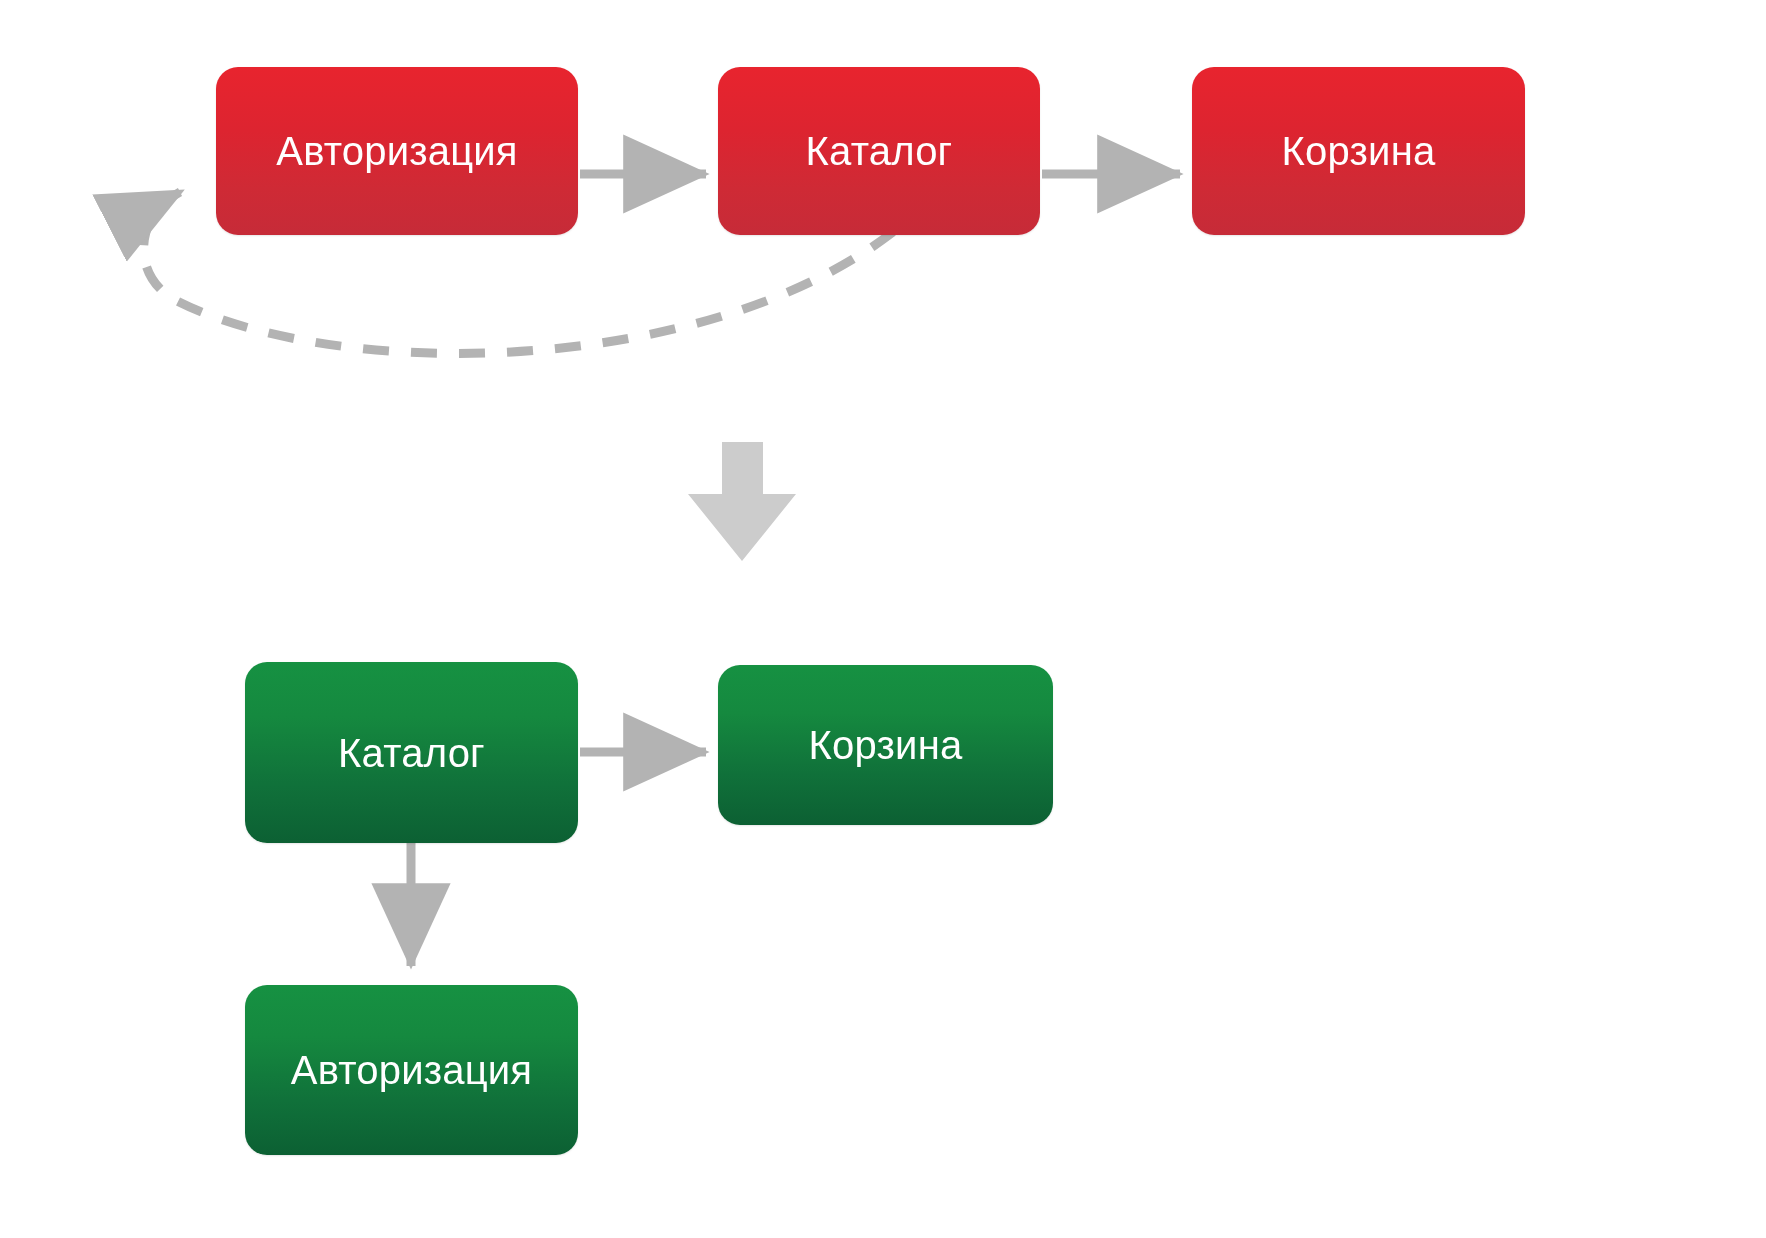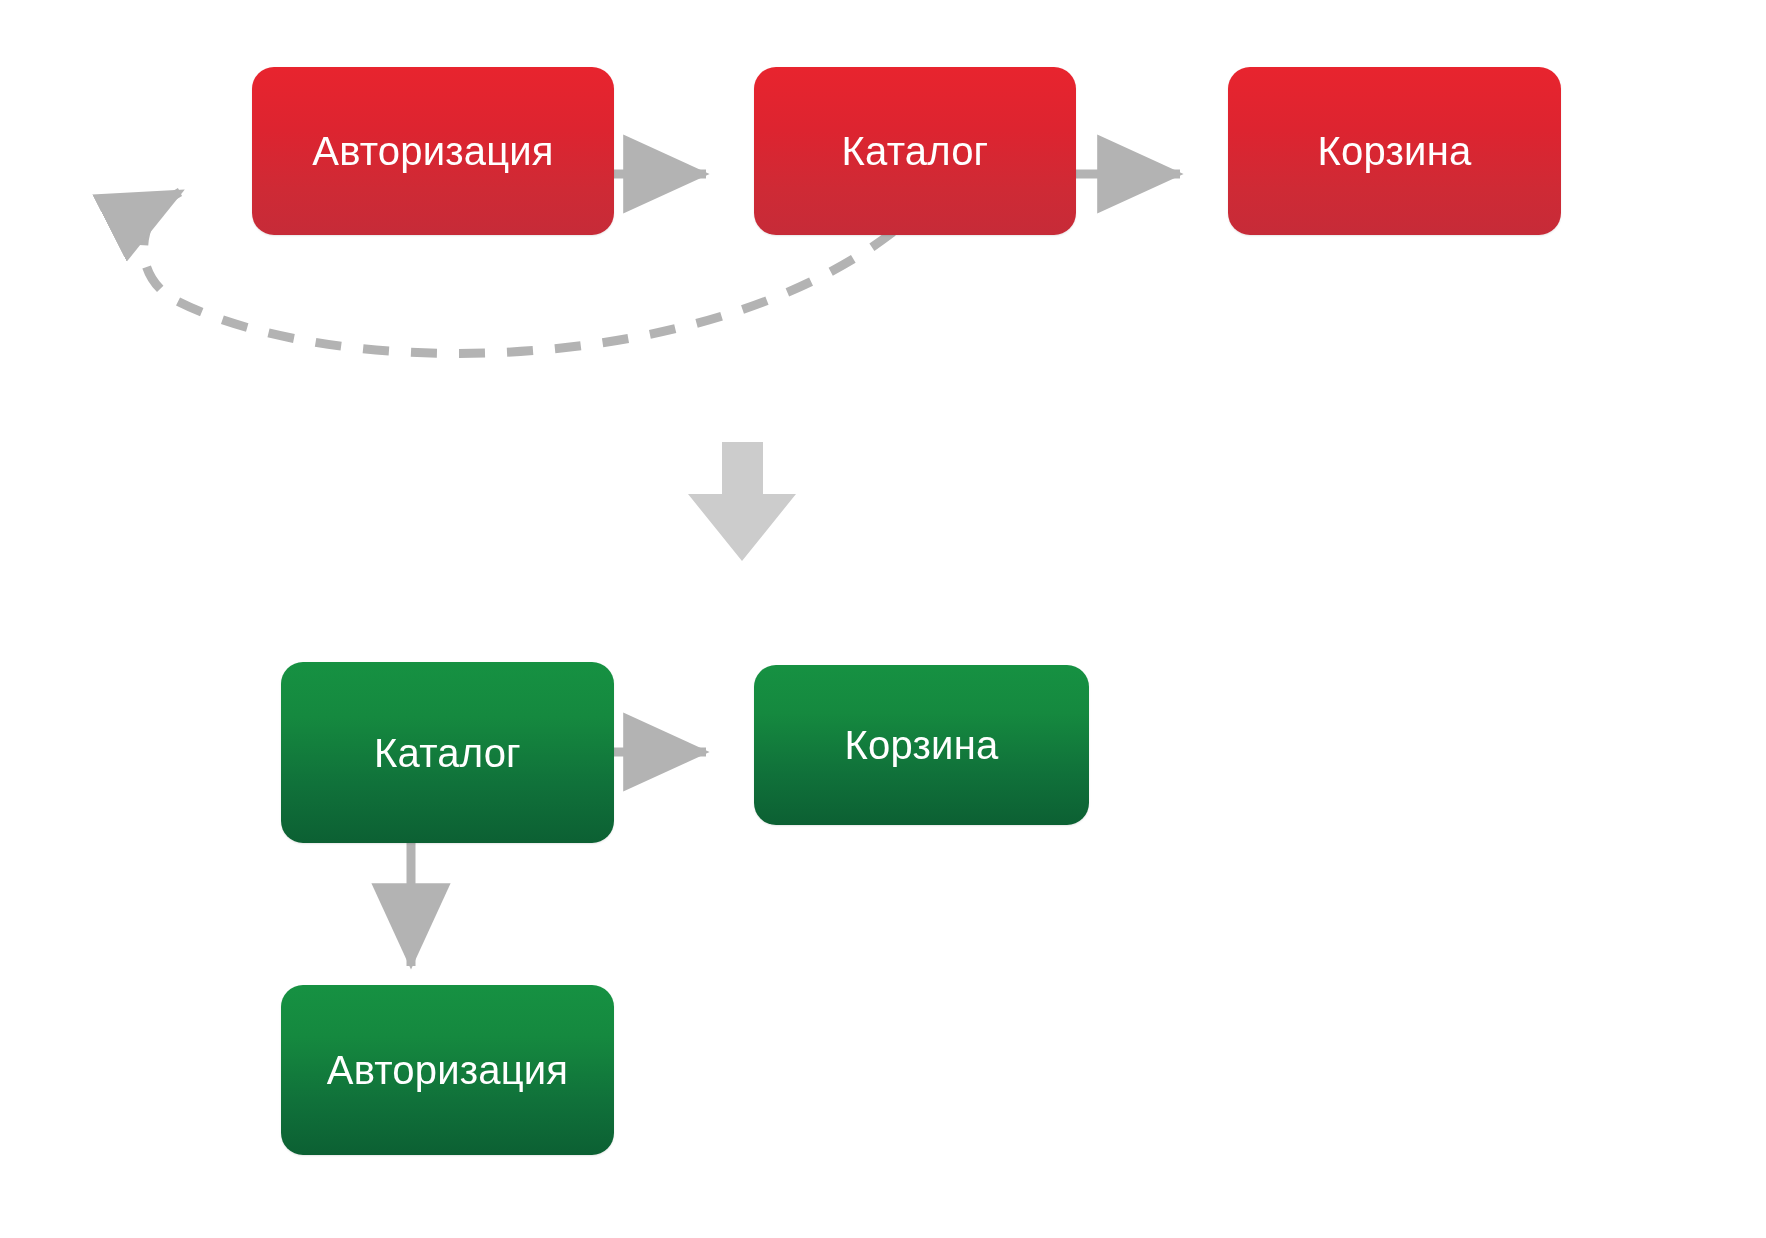--- a/index.html
+++ b/index.html
@@ -21,21 +21,20 @@
     width: 1766px;
     height: 1238px;
   }
   .node {
     position: absolute;
     display: flex;
     align-items: center;
     justify-content: center;
     border-radius: 22px;
     box-sizing: border-box;
-    margin-left: 36px;
   }
   .node .node-label {
     color: #ffffff;
     font-size: 40px;
     font-weight: 400;
     letter-spacing: 0.2px;
     line-height: 1;
     white-space: nowrap;
     text-align: center;
   }

